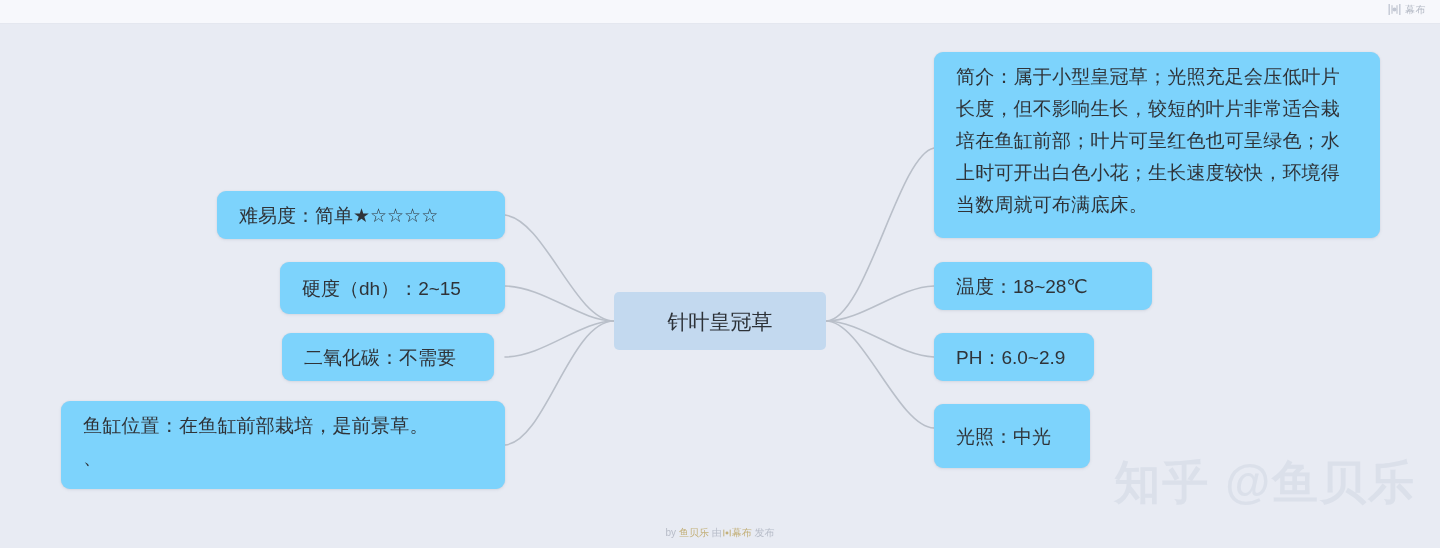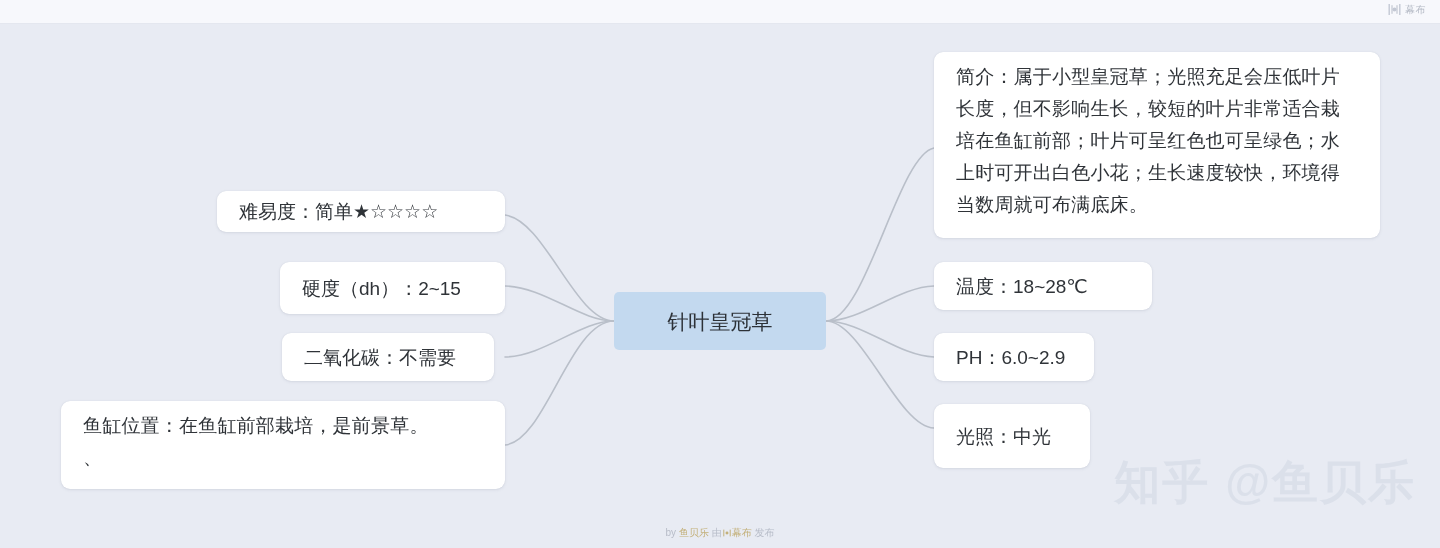--- a/index.html
+++ b/index.html
@@ -56,21 +56,21 @@
     width: 1440px;
     height: 548px;
     z-index: 1;
     pointer-events: none;
   }
 
   
   .node {
     position: absolute;
     z-index: 3;
-    background: #ffffff;
+    background: #7dd3fc;
     border-radius: 9px;
     box-sizing: border-box;
     box-shadow: 0 1px 3px rgba(110,120,145,.16), 0 0 1px rgba(110,120,145,.18);
     color: #2f3338;
     font-size: 19px;
     line-height: 31px;
     display: flex;
     align-items: center;
     padding: 9px 22px;
     white-space: pre-wrap;
@@ -88,21 +88,21 @@
     line-height: 32px;
     letter-spacing: .2px;
   }
 
   
   #node-intro      { left: 934px; top: 52px;  width: 446px; min-height: 186px; }
   #node-temp       { left: 934px; top: 262px; width: 218px; height: 48px; }
   #node-ph         { left: 934px; top: 333px; width: 160px; height: 48px; }
   #node-light      { left: 934px; top: 404px; width: 156px; height: 64px; }
   #node-center     { left: 614px; top: 292px; width: 212px; height: 58px; padding: 0 1px; }
-  #node-difficulty { left: 217px; top: 191px; width: 288px; height: 41px; }
+  #node-difficulty { left: 217px; top: 191px; width: 288px; height: 48px; }
   #node-hardness   { left: 280px; top: 262px; width: 225px; height: 52px; }
   #node-co2        { left: 282px; top: 333px; width: 212px; height: 48px; }
   #node-position   { left: 61px;  top: 401px; width: 444px; min-height: 88px; }
 
   
   #attribution {
     position: absolute;
     left: 0;
     top: 526px;
     width: 1440px;

